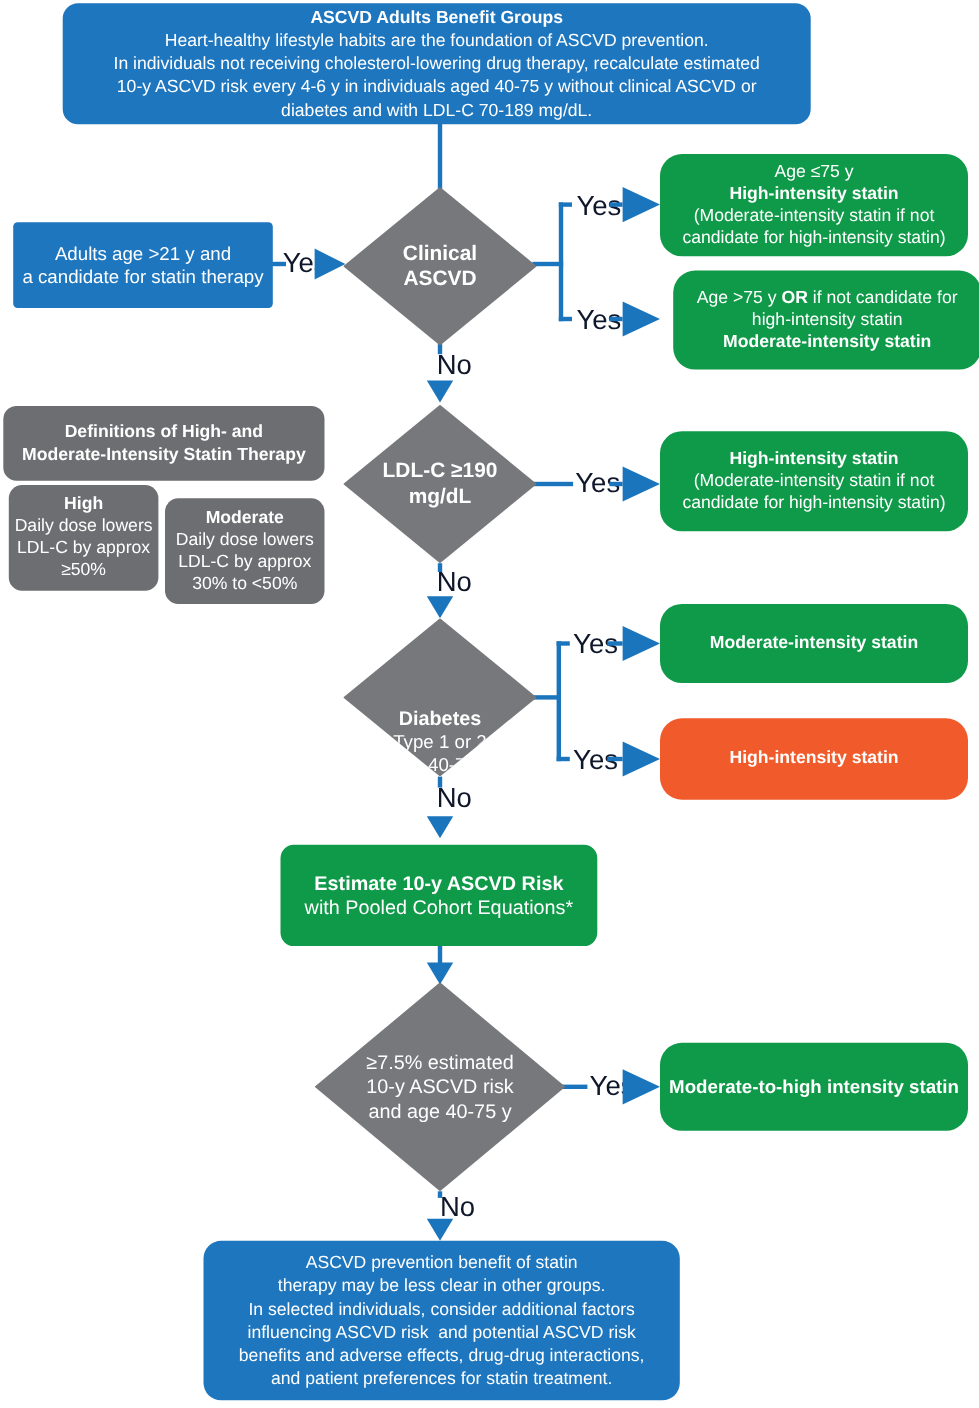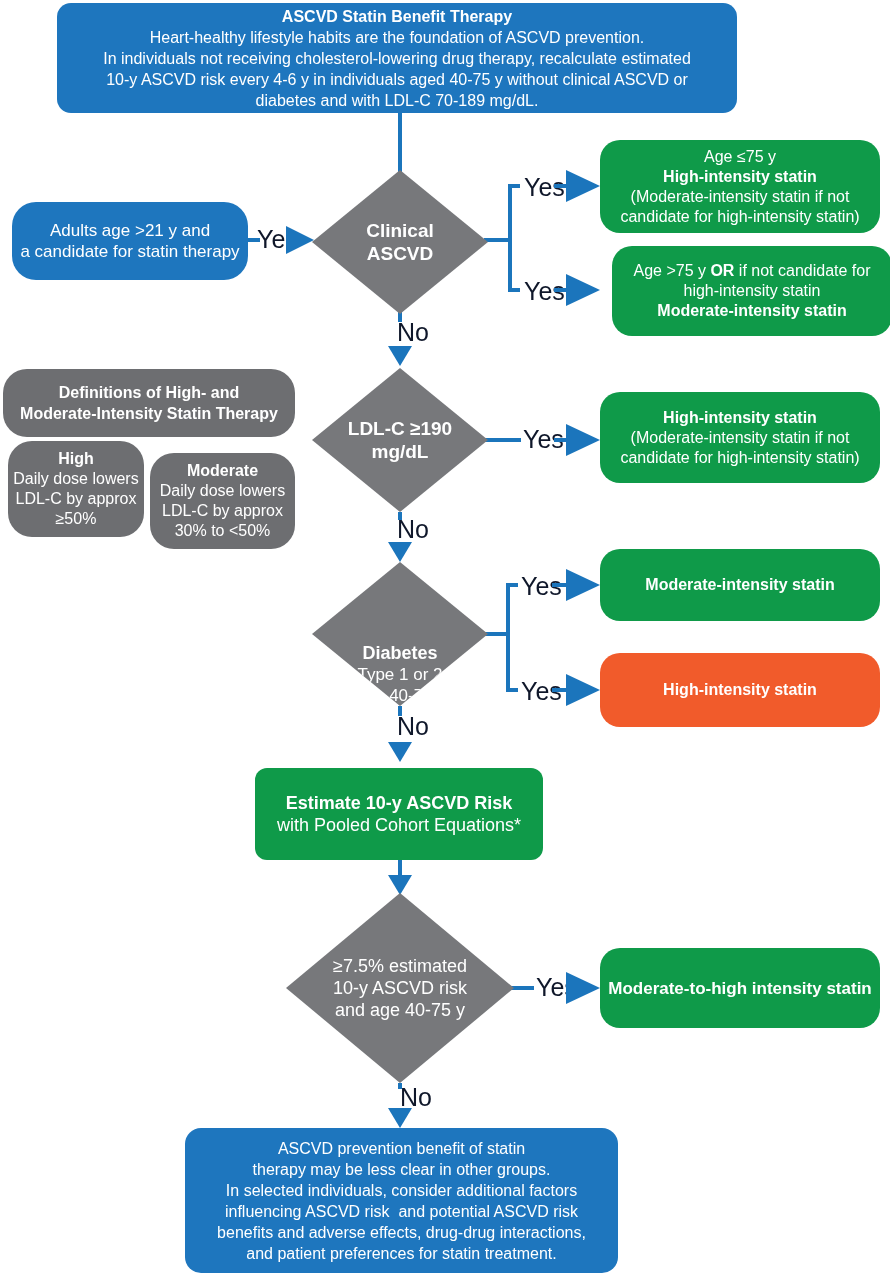--- a/index.html
+++ b/index.html
@@ -8,21 +8,21 @@
     font-family:"Liberation Sans","DejaVu Sans",sans-serif;color:#fff;
   }
   .box{
     position:absolute;border-radius:16px;color:#fff;
     display:flex;flex-direction:column;justify-content:center;align-items:center;
     text-align:center;box-sizing:border-box;
   }
   .blue{background:var(--blue,#1E76BE);}
   .green{background:var(--green,#0F9A49);}
   .orange{background:var(--orange,#F15B2B);}
-  .graybox{background:var(--gray-dark,#6D6E71);border-radius:24px;}
+  .graybox{background:var(--gray-dark,#6D6E71);border-radius:12px;}
   .diamond{
     position:absolute;color:#fff;background:var(--gray-diamond,#77787B);
     clip-path:polygon(50% 0,100% 50%,50% 100%,0 50%);
     display:flex;flex-direction:column;justify-content:center;align-items:center;
     text-align:center;box-sizing:border-box;
   }
   .t{white-space:pre-line;}
   .b{font-weight:bold;}
   .fs16{font-size:16px;line-height:20px;}
   .fs16t{font-size:16px;line-height:21px;}
@@ -95,28 +95,28 @@
 
   <div class="hl" style="left:510px;top:986px;width:24px;"></div>
   <div class="lbl" style="left:536px;top:977px;">Yes</div>
   <div class="ar" style="left:566px;top:972px;"></div>
 
   <div class="vl" style="left:398px;top:1083px;height:6px;"></div>
   <div class="lbl" style="left:400px;top:1087px;">No</div>
   <div class="ad" style="left:388px;top:1108px;"></div>
 
   <div class="box blue" style="left:57px;top:3px;width:680px;height:110px;border-radius:14px;padding:0 8px;">
-    <div class="t b fs16t">ASCVD Statin Benefit Therapy</div>
+    <div class="t b fs16t">ASCVD Adults Benefit Groups</div>
     <div class="t fs16t">Heart-healthy lifestyle habits are the foundation of ASCVD prevention.
 In individuals not receiving cholesterol-lowering drug therapy, recalculate estimated
 10-y ASCVD risk every 4-6 y in individuals aged 40-75 y without clinical ASCVD or
 diabetes and with LDL-C 70-189 mg/dL.</div>
   </div>
 
-  <div class="box blue" style="left:12px;top:202px;width:236px;height:78px;border-radius:24px;padding:0 2px;">
+  <div class="box blue" style="left:12px;top:202px;width:236px;height:78px;border-radius:4px;padding:0 2px;">
     <div class="t fs17">Adults age &gt;21 y and
 a candidate for statin therapy</div>
   </div>
 
   <div class="diamond" style="left:312px;top:170px;width:176px;height:144px;">
     <div class="t b fs19">Clinical
 ASCVD</div>
   </div>
 
   <div class="box green" style="left:600px;top:140px;width:280px;height:93px;border-radius:20px;padding:0 6px;">

